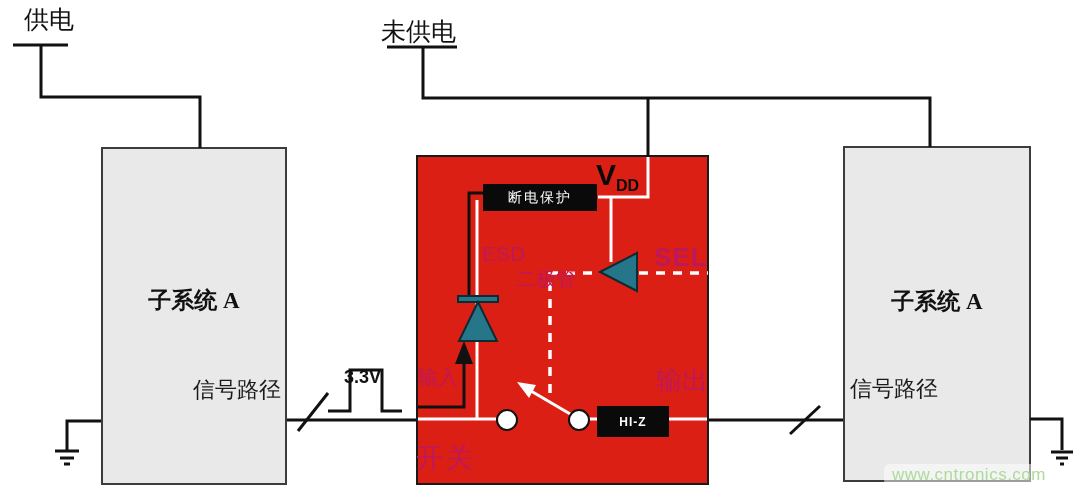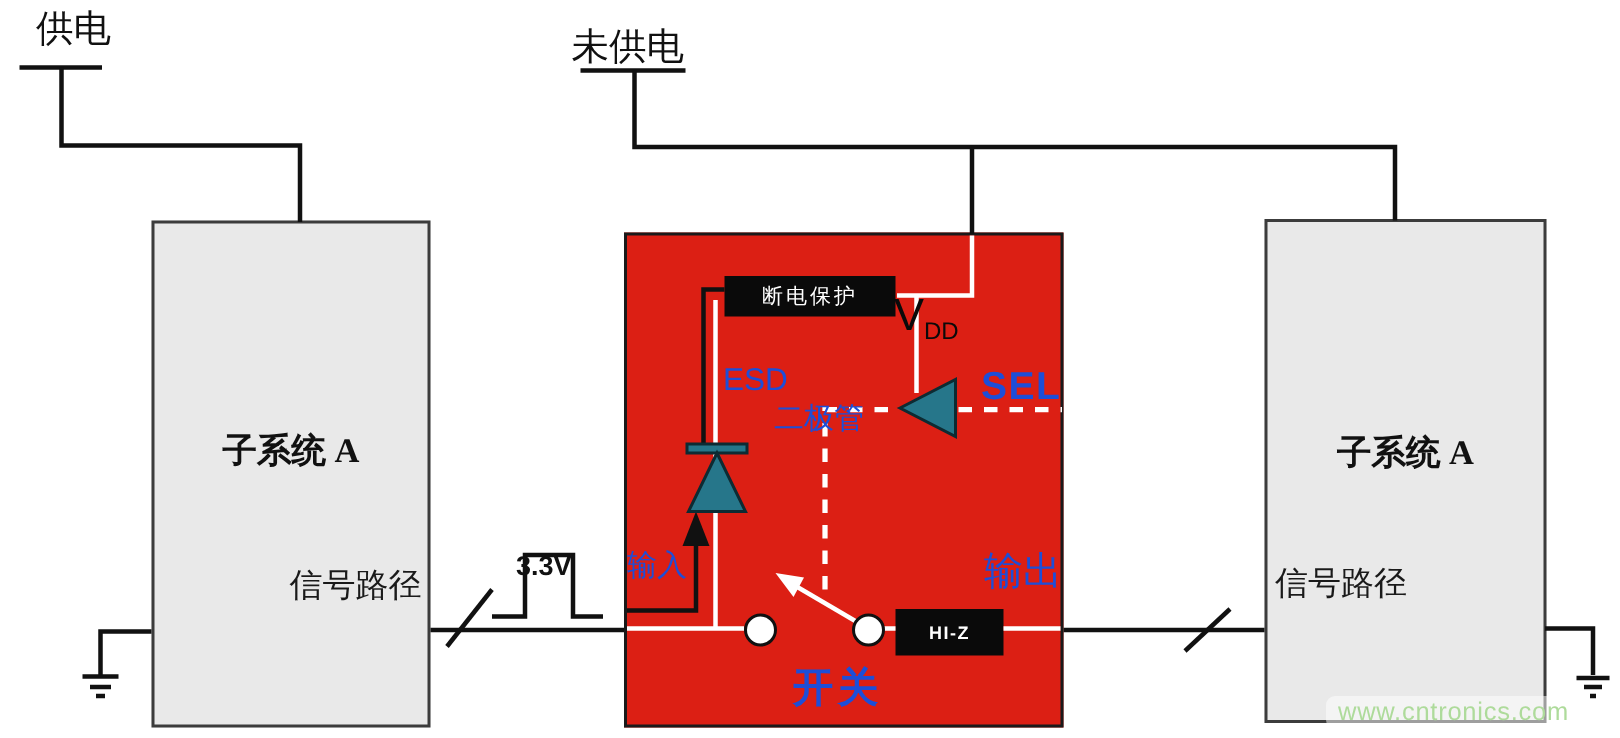--- a/index.html
+++ b/index.html
@@ -15,21 +15,21 @@
   .redbox{
     position:absolute;box-sizing:border-box;
     background:var(--ic-red);border:2px solid #1a1a1a;z-index:1;
   }
   .blackbox{
     position:absolute;box-sizing:border-box;background:#0a0a0a;color:#ffffff;
     display:flex;align-items:center;justify-content:center;z-index:2;
   }
   .wires{position:absolute;left:0;top:0;z-index:3;pointer-events:none;}
   .lbl{position:absolute;z-index:4;color:#111;white-space:nowrap;line-height:1.1;}
-  .white{color:#1d4ed8;}
+  .white{color:#be185d;}
   .wire{stroke:var(--wire);fill:none;stroke-width:3;}
   .wline{stroke:#ffffff;fill:none;stroke-width:3;}
   .dash{stroke:#ffffff;fill:none;stroke-width:3.5;stroke-dasharray:9 8;}
   .teal{fill:var(--diode-teal);stroke:#0d2b33;stroke-width:2;}
   .watermark{
     position:absolute;z-index:5;font-size:17px;color:var(--watermark-green);
     background:rgba(255,255,255,0.5);padding:1px 8px;border-radius:6px;letter-spacing:0.5px;
   }
 </style>
 </head>
@@ -102,26 +102,26 @@
   <div class="lbl cn" style="left:381px;top:6px;font-size:25px;margin-top:12px;">未供电</div>
 
   <div class="lbl cn" style="left:101px;top:288px;width:186px;text-align:center;font-size:23px;font-weight:bold;">子系统 A</div>
   <div class="lbl cn" style="left:101px;top:378px;width:180px;text-align:right;font-size:22px;color:#1a1a1a;">信号路径</div>
 
   <div class="lbl cn" style="left:843px;top:289px;width:188px;text-align:center;font-size:23px;font-weight:bold;">子系统 A</div>
   <div class="lbl cn" style="left:850px;top:377px;font-size:22px;color:#1a1a1a;">信号路径</div>
 
   <div class="lbl" style="left:344px;top:342px;font-size:18px;font-weight:bold;margin-top:26px;">3.3V</div>
 
-  <div class="lbl" style="left:596px;top:158px;font-size:30px;font-weight:normal;color:#0a0a0a;margin-top:36px;"><span>V</span><span style="font-size:16px;vertical-align:-6px;">DD</span></div>
+  <div class="lbl" style="left:596px;top:158px;font-size:30px;font-weight:bold;color:#0a0a0a;"><span>V</span><span style="font-size:16px;vertical-align:-6px;">DD</span></div>
 
   <div class="lbl white" style="left:654px;top:243px;font-size:26px;font-weight:600;letter-spacing:1px;">SEL</div>
 
   <div class="lbl white" style="left:482px;top:242px;font-size:21px;">ESD</div>
   <div class="lbl white cn" style="left:482px;top:268px;font-size:20px;margin-left:34px;">二极管</div>
 
   <div class="lbl white cn" style="left:418px;top:366px;font-size:20px;">输入</div>
   <div class="lbl white cn" style="left:656px;top:367px;font-size:26px;">输出</div>
 
-  <div class="lbl white cn" style="left:416px;top:444px;width:285px;text-align:center;font-size:27px;font-weight:bold;letter-spacing:3px;">开关</div>
+  <div class="lbl white cn" style="left:416px;top:444px;width:285px;text-align:left;font-size:27px;font-weight:normal;letter-spacing:3px;">开关</div>
 
   <div class="watermark" style="left:884px;top:464px;">www.cntronics.com</div>
 </div>
 
 </body></html>

